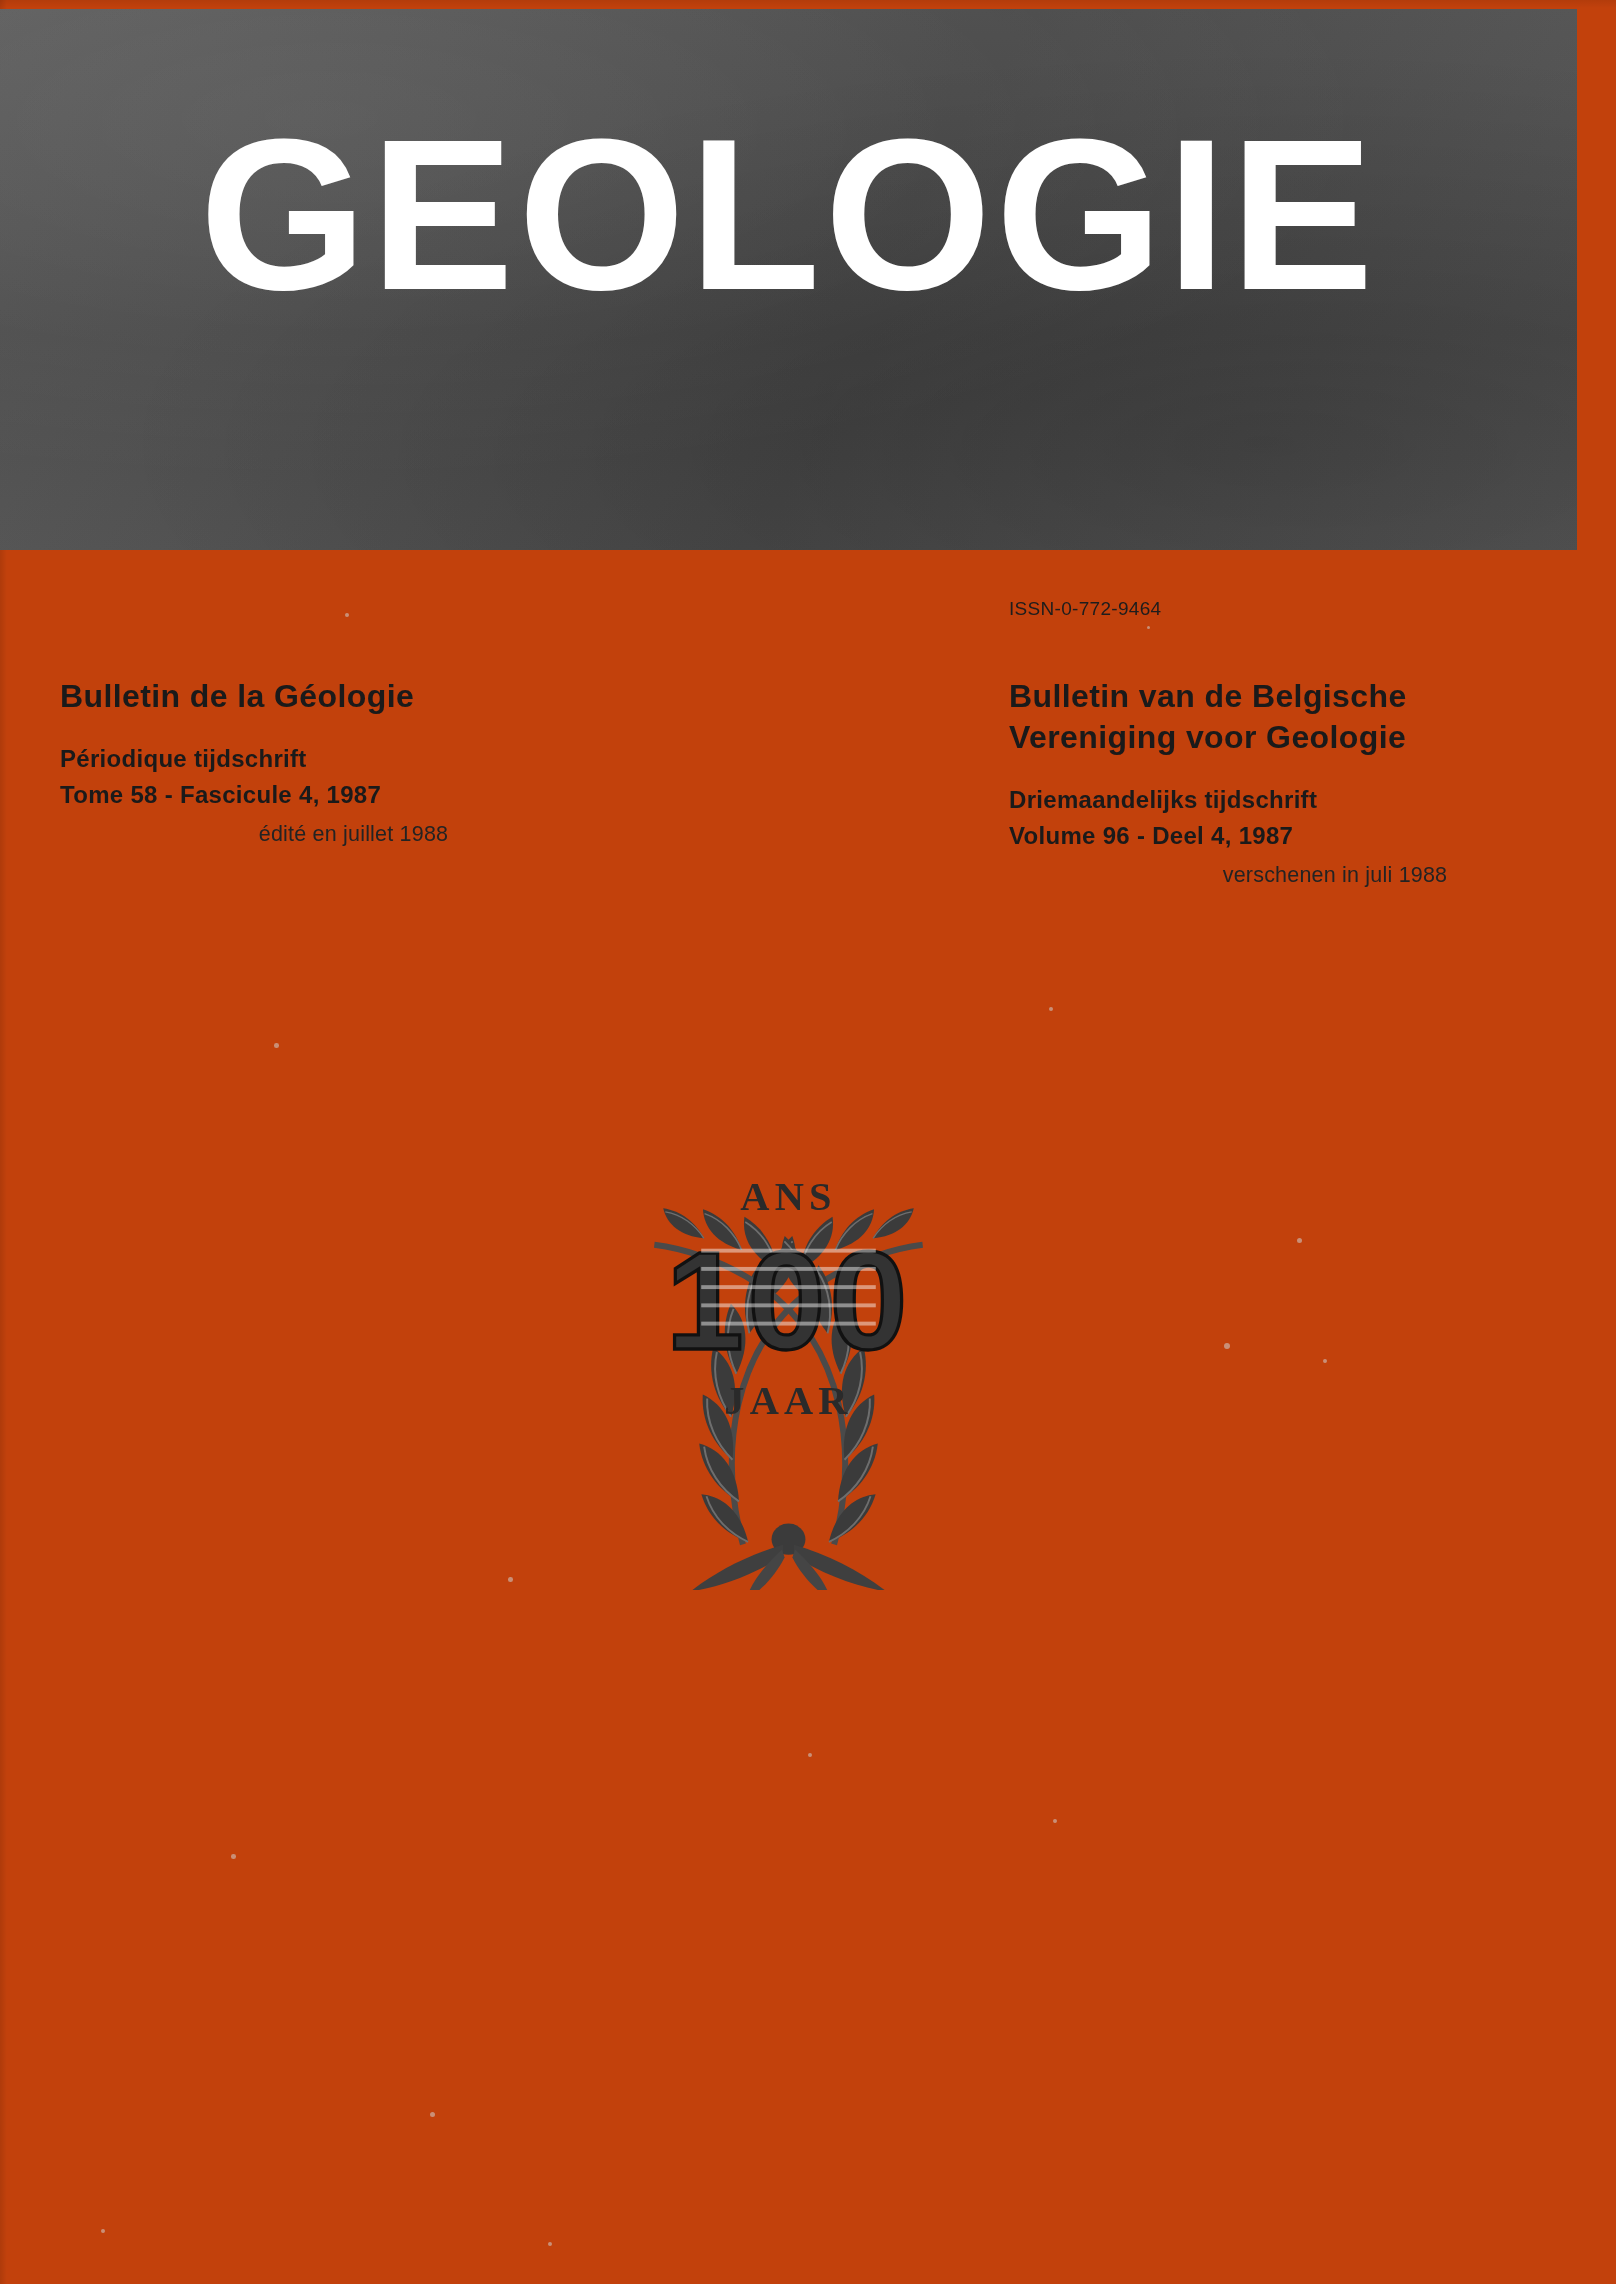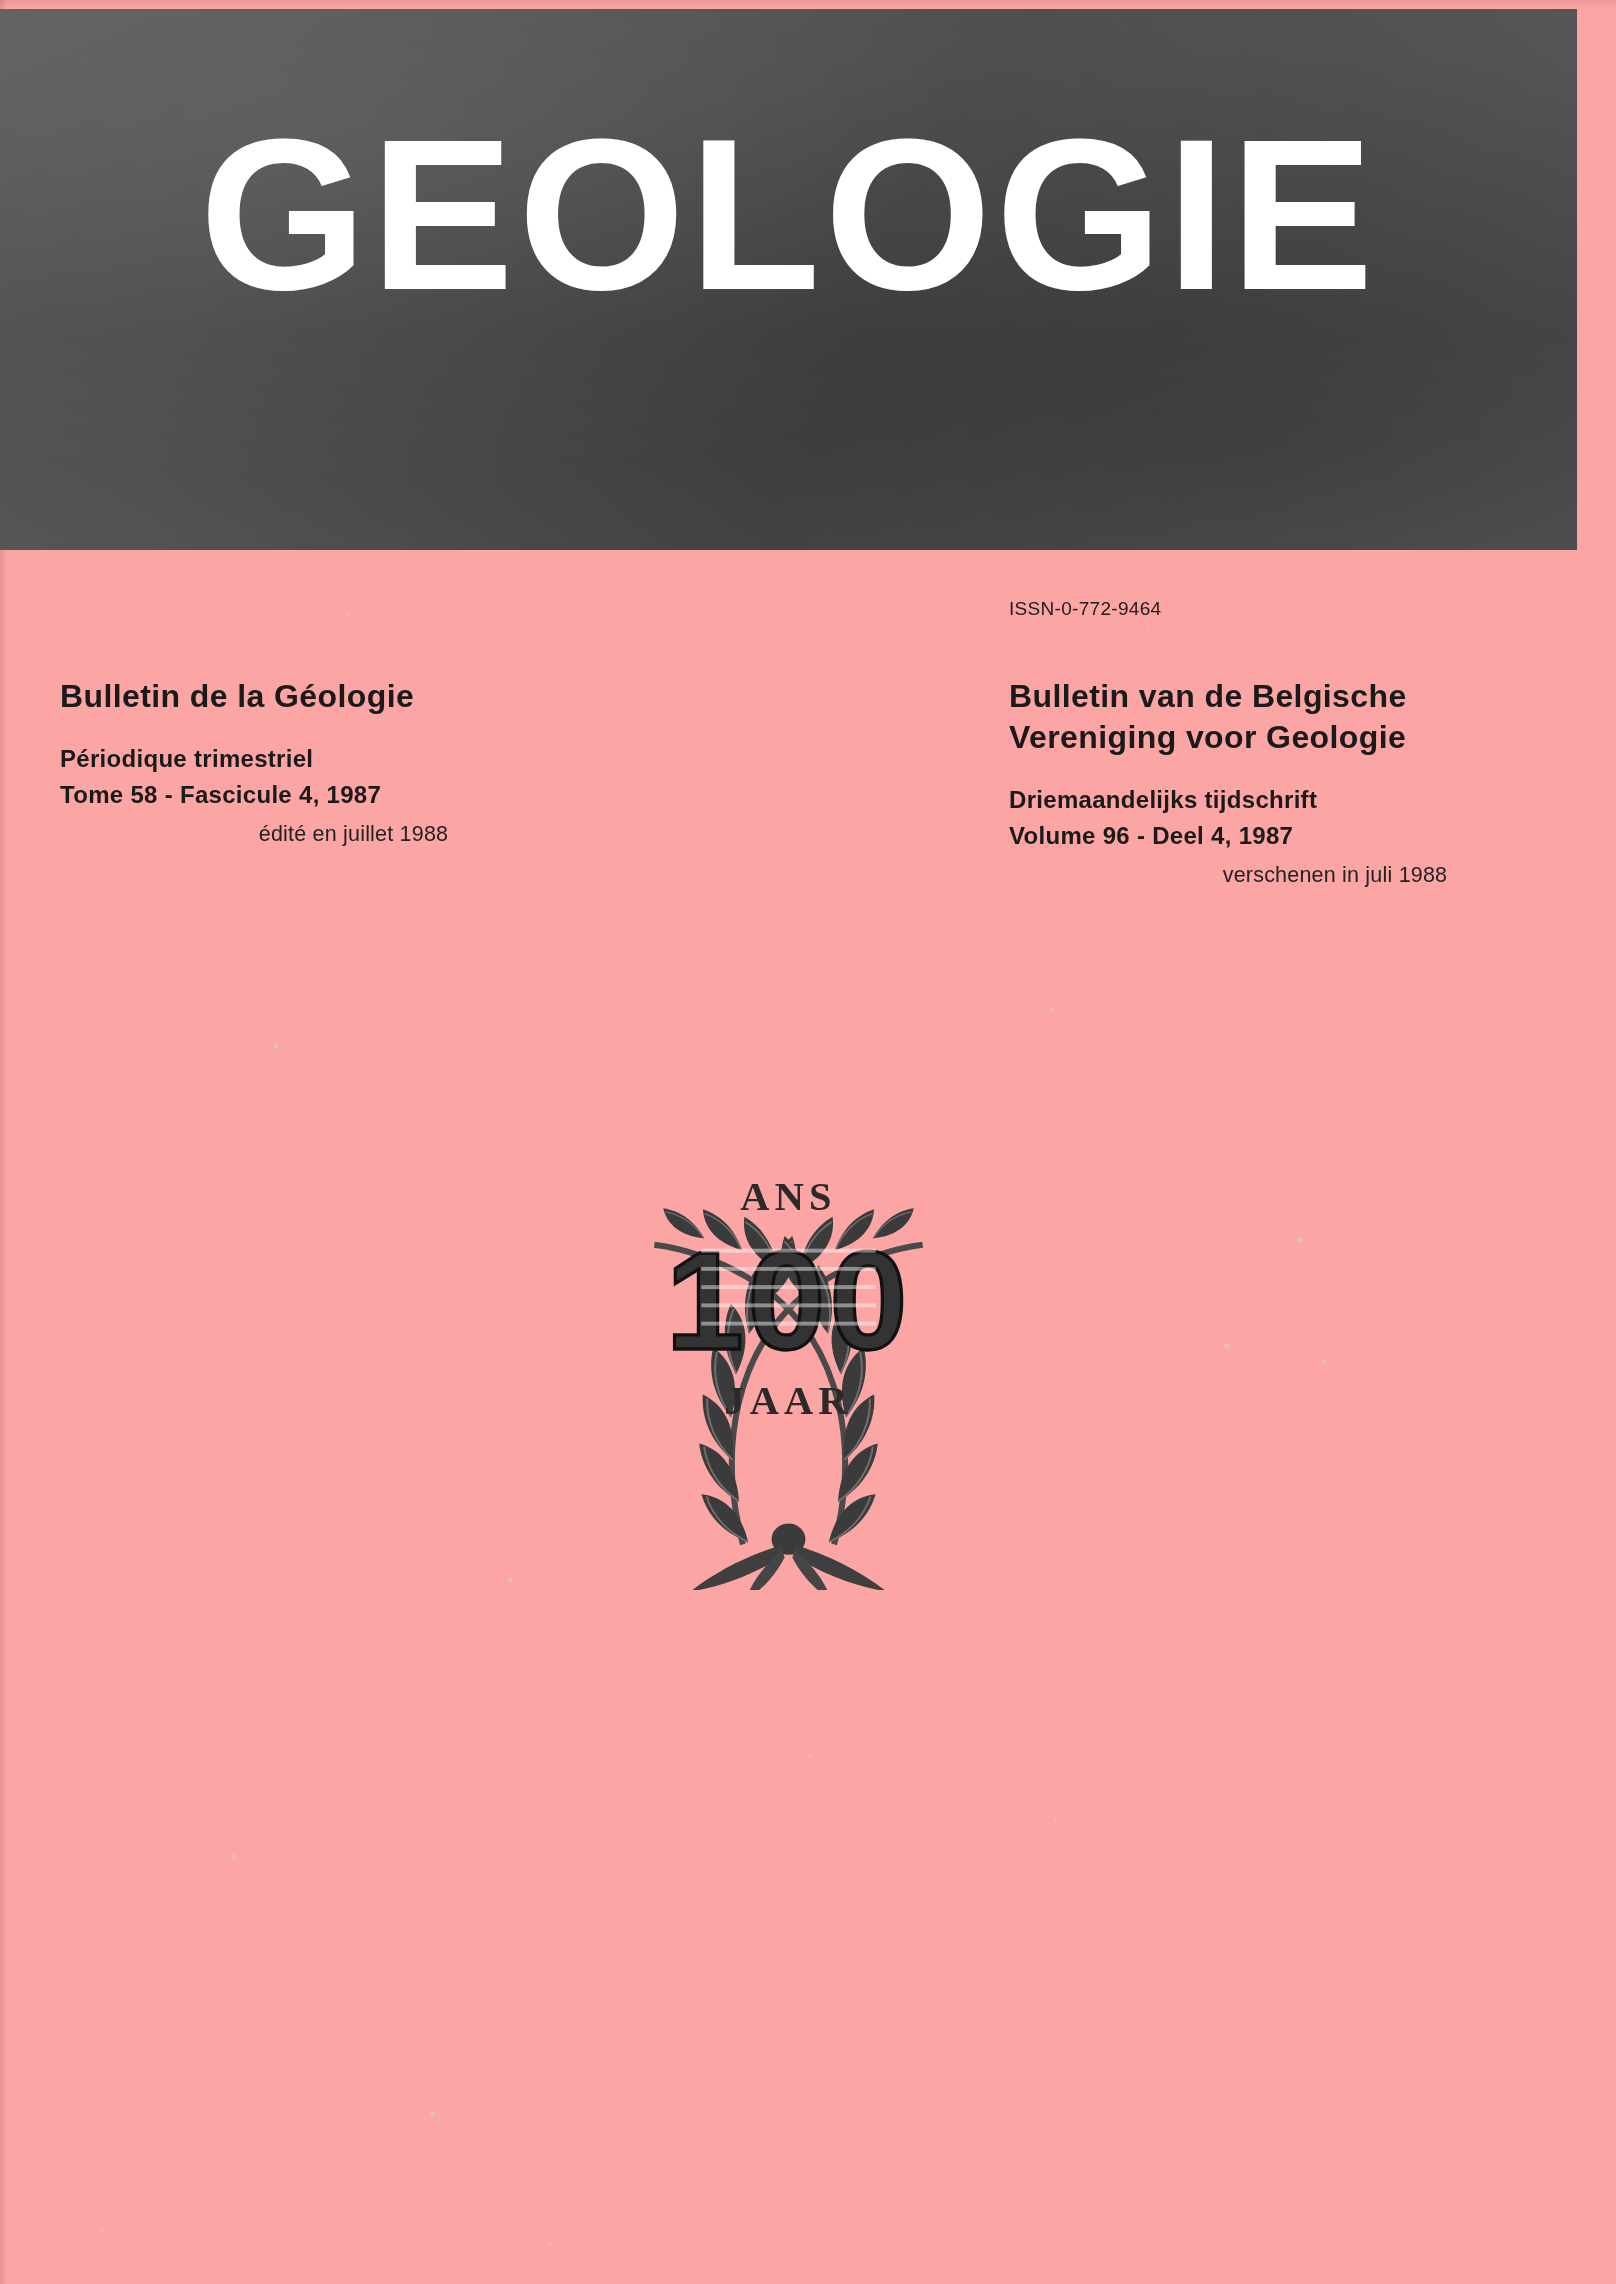--- a/index.html
+++ b/index.html
@@ -13,21 +13,21 @@
     position: relative;
     font-family: "Liberation Sans", sans-serif;
     color: #1a1a1a;
     overflow: hidden;
   }
 
   
   .page {
     position: absolute;
     inset: 0;
-    background: #fca5a5;
+    background: #c2410c;
   }
 
   
   .speckle {
     position: absolute;
     background: #cfcfcf;
     border-radius: 50%;
     opacity: .55;
   }
 
@@ -152,21 +152,21 @@
   <div class="masthead">
     <div class="masthead-title">GEOLOGIE</div>
   </div>
 
   <div class="issn">ISSN-0-772-9464</div>
 
   <div class="col-left">
     <div class="bul-title">
       <div>Bulletin de la Géologie</div>
     </div>
-    <div class="bul-sub">Périodique trimestriel</div>
+    <div class="bul-sub">Périodique tijdschrift</div>
     <div class="bul-sub" style="margin-top:1.3px;">Tome 58 - Fascicule 4, 1987</div>
     <div class="bul-note">édité en juillet 1988</div>
   </div>
 
   <div class="col-right">
     <div class="bul-title">
       <div>Bulletin van de Belgische</div>
       <div>Vereniging voor Geologie</div>
     </div>
     <div class="bul-sub">Driemaandelijks tijdschrift</div>

